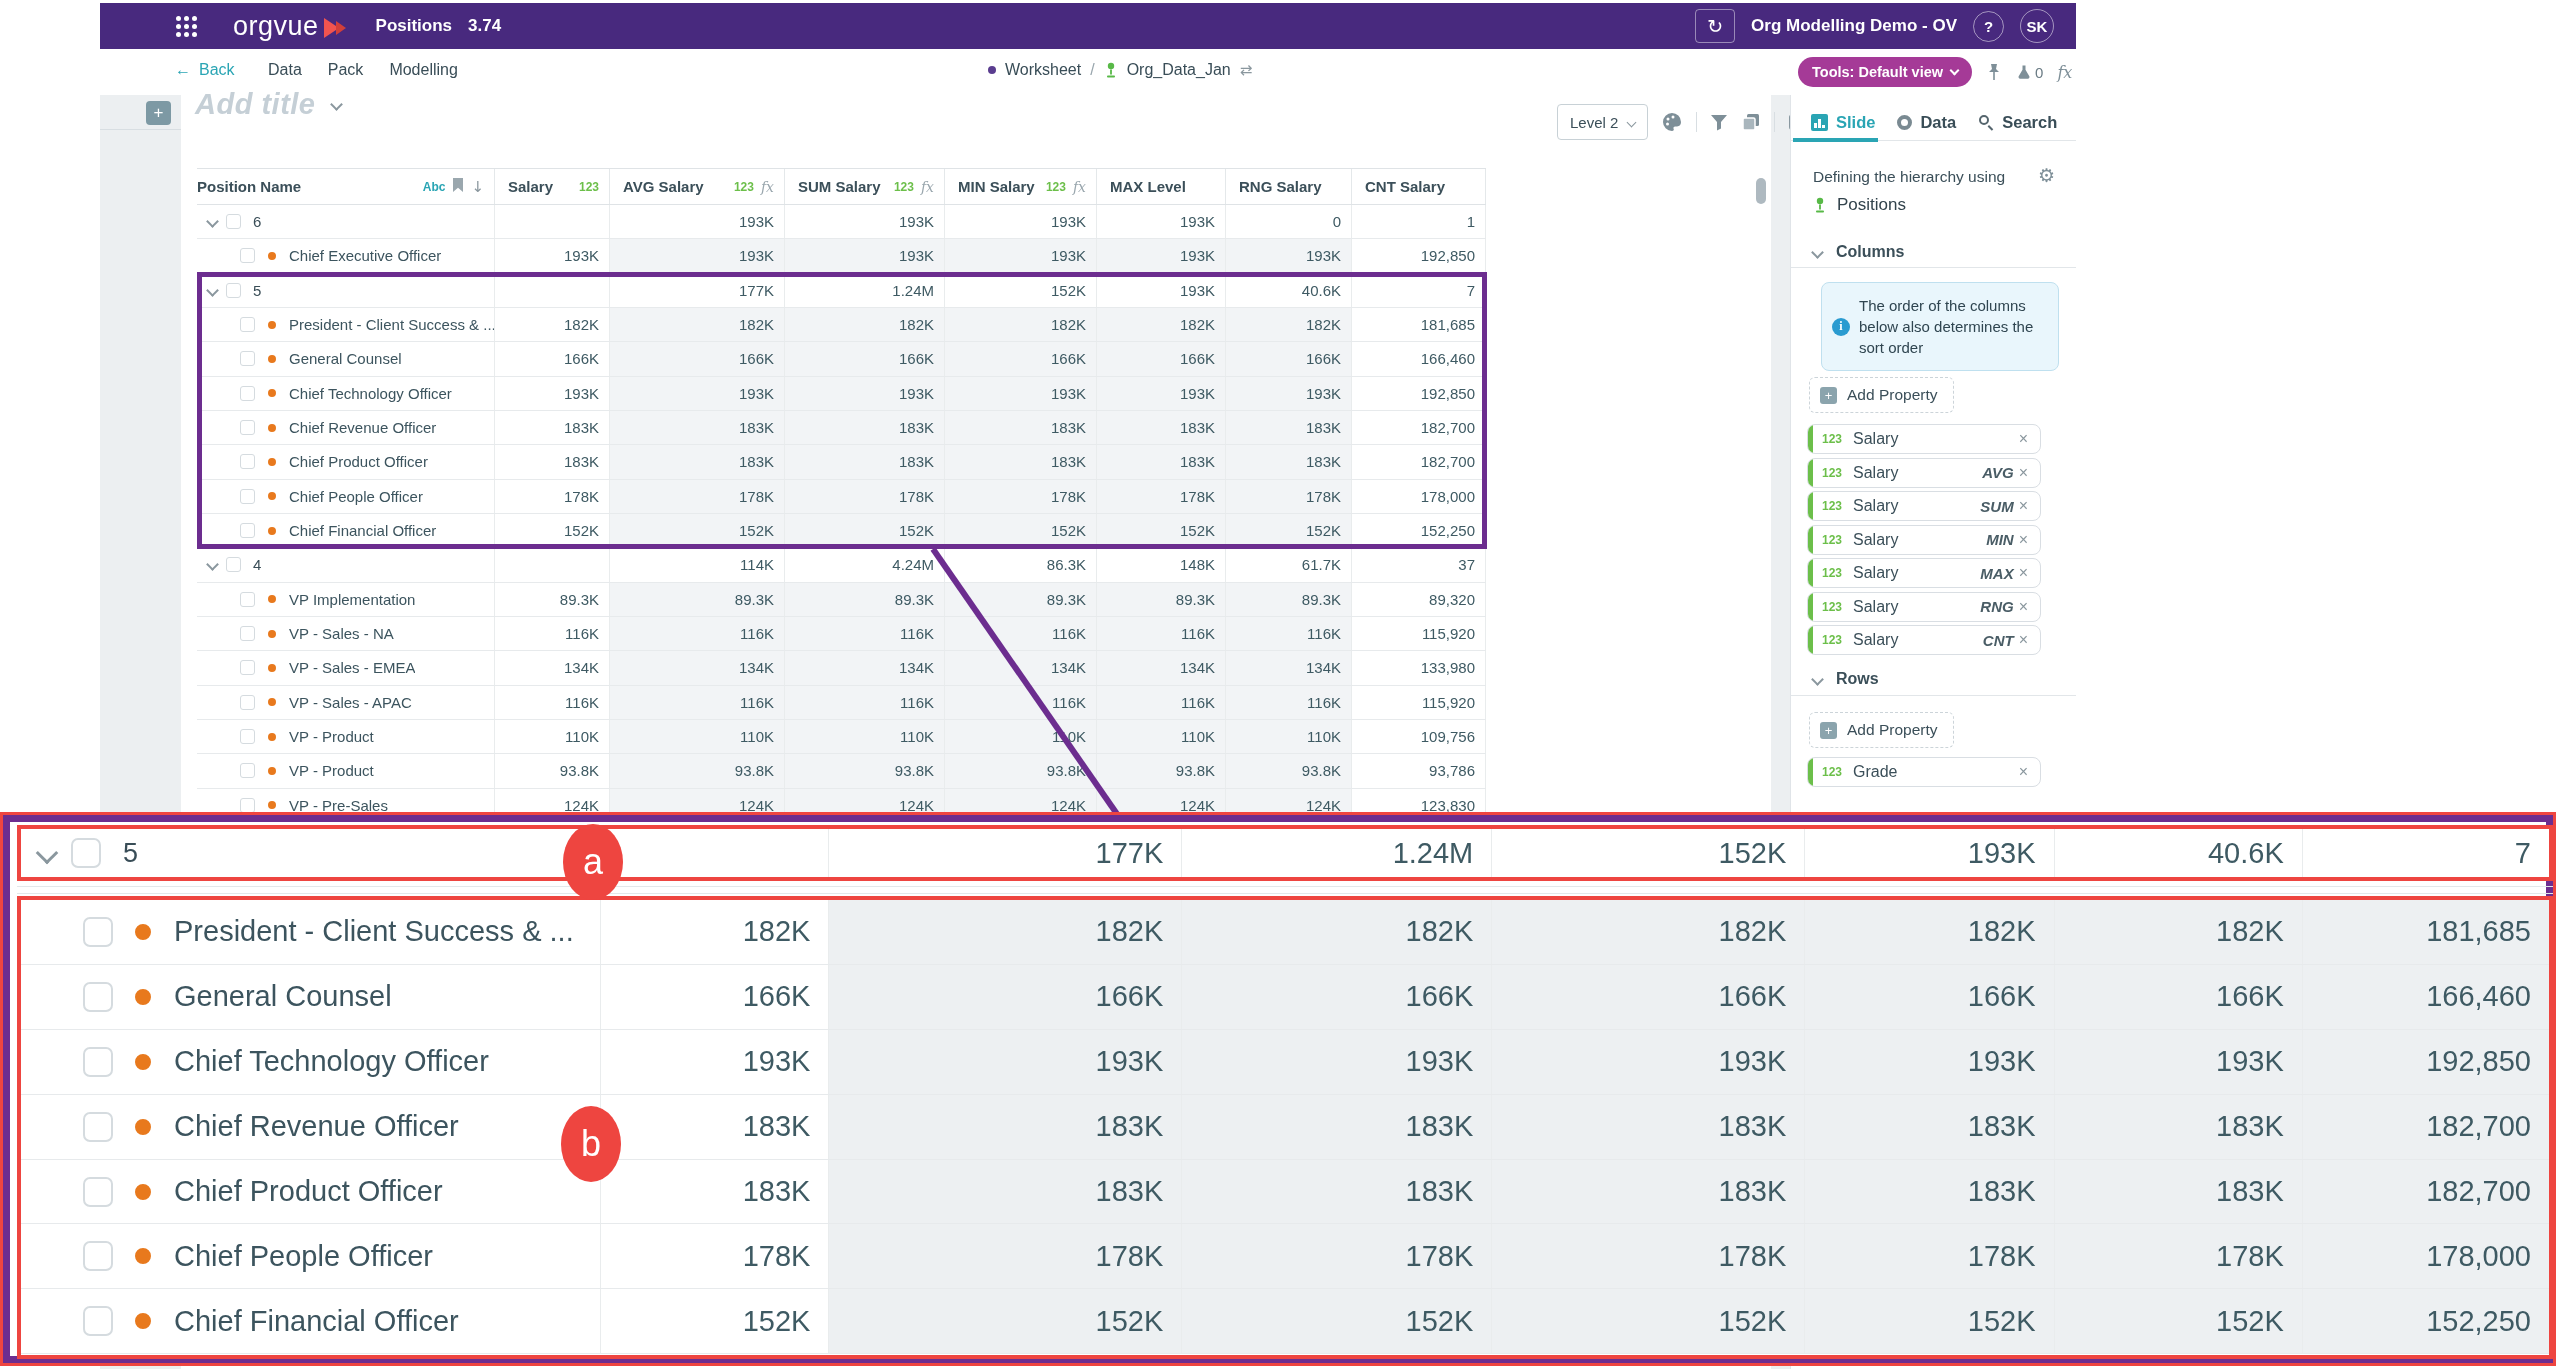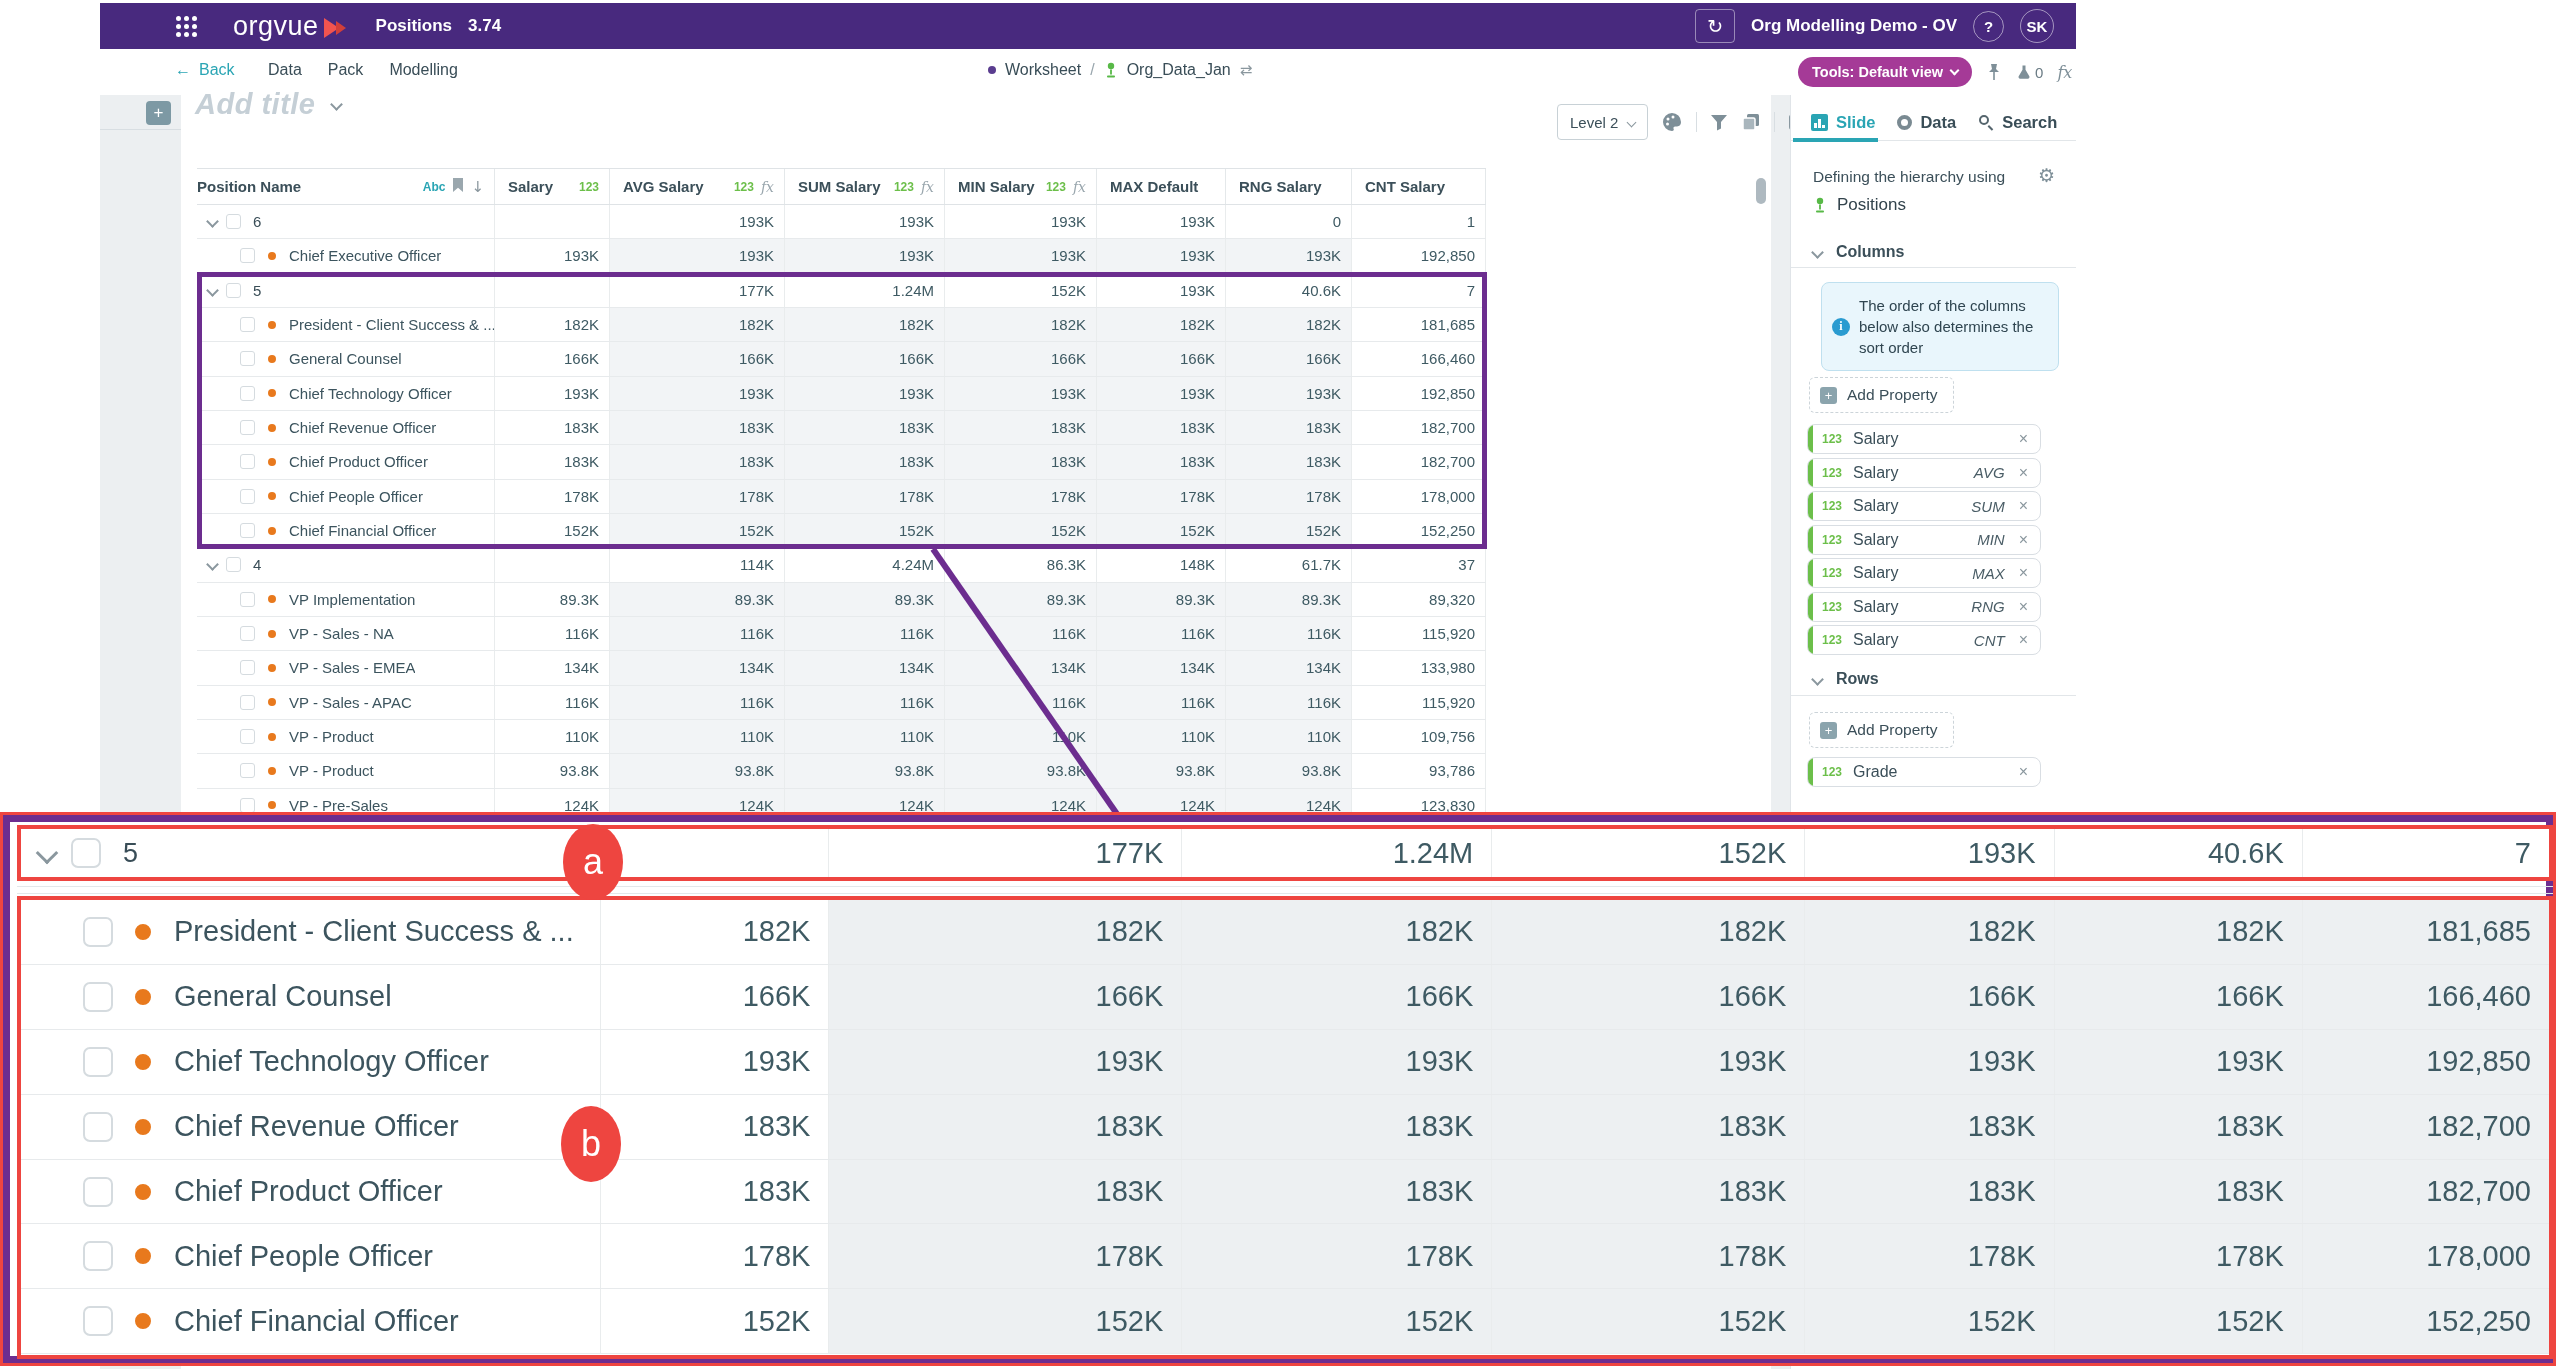--- a/index.html
+++ b/index.html
@@ -79,21 +79,21 @@
   .infobox{position:absolute;left:30px;top:187px;width:238px;border:1px solid #bfe0ef;background:#e9f6fc;border-radius:8px;padding:12px 12px 12px 10px;display:flex;gap:9px;align-items:center;}
   .infoi{flex:0 0 18px;width:18px;height:18px;border-radius:50%;background:#2a9bd0;color:#fff;font-size:12px;font-weight:bold;display:flex;align-items:center;justify-content:center;font-family:"Liberation Serif",serif;}
   .infotxt{font-size:15px;color:#2f4550;line-height:21px;}
   .addprop{position:absolute;left:18px;height:36px;border:1.5px dashed #ccd4d9;border-radius:6px;display:flex;align-items:center;gap:10px;padding:0 16px 0 10px;font-size:15.5px;color:var(--txt);}
   .addprop .sq{width:17px;height:17px;border-radius:3px;background:#8ba4ad;color:#fff;font-size:13px;display:flex;align-items:center;justify-content:center;}
   .pills{position:absolute;left:16px;width:234px;display:flex;flex-direction:column;gap:3.5px;}
   .pill{position:relative;height:30px;border:1px solid #d9dee3;border-radius:8px;background:#fff;display:flex;align-items:center;overflow:hidden;}
   .pill .bar{position:absolute;left:0;top:0;width:5px;height:100%;background:var(--green);}
   .pill .b123{margin-left:14px;color:var(--green);font-size:12px;font-weight:bold;}
   .pill .plabel{margin-left:11px;font-size:16px;color:var(--txt);flex:1;}
-  .pill .agg{font-style:italic;font-size:15px;color:#4a5d66;margin-right:14px;}
+  .pill .agg{font-style:italic;font-size:15px;color:#4a5d66;margin-right:5px;font-weight:bold;}
   .pill .x{margin-right:12px;color:#8a979e;font-size:16px;}
   .chair{display:inline-block;}
 
   
   .grid{position:absolute;left:197px;top:168px;width:1289px;}
   .hrow{display:flex;height:37px;border-top:1px solid #dfe3e6;border-bottom:1px solid #dfe3e6;background:#fff;}
   .hcell{display:flex;align-items:center;font-size:15px;font-weight:bold;color:var(--txt);border-right:1px solid var(--bd);padding:0 10px 0 13px;}
   .hcell .hl{flex:1;}
   .b123{color:var(--green);font-size:12px;font-weight:bold;}
   .babc{color:var(--teal);font-size:12px;font-weight:bold;}
@@ -281,21 +281,21 @@
           <span class="hl">SUM Salary</span>
           <span class="b123">123</span>
           <span class="hfx">fx</span>
         </div>
         <div class="hcell c4">
           <span class="hl">MIN Salary</span>
           <span class="b123">123</span>
           <span class="hfx">fx</span>
         </div>
         <div class="hcell c5">
-          <span class="hl">MAX Default</span>
+          <span class="hl">MAX Level</span>
         </div>
         <div class="hcell c6">
           <span class="hl">RNG Salary</span>
         </div>
         <div class="hcell c7">
           <span class="hl">CNT Salary</span>
         </div>
       </div>
     <div id="grid-body">
         <div class="grid-row group">

